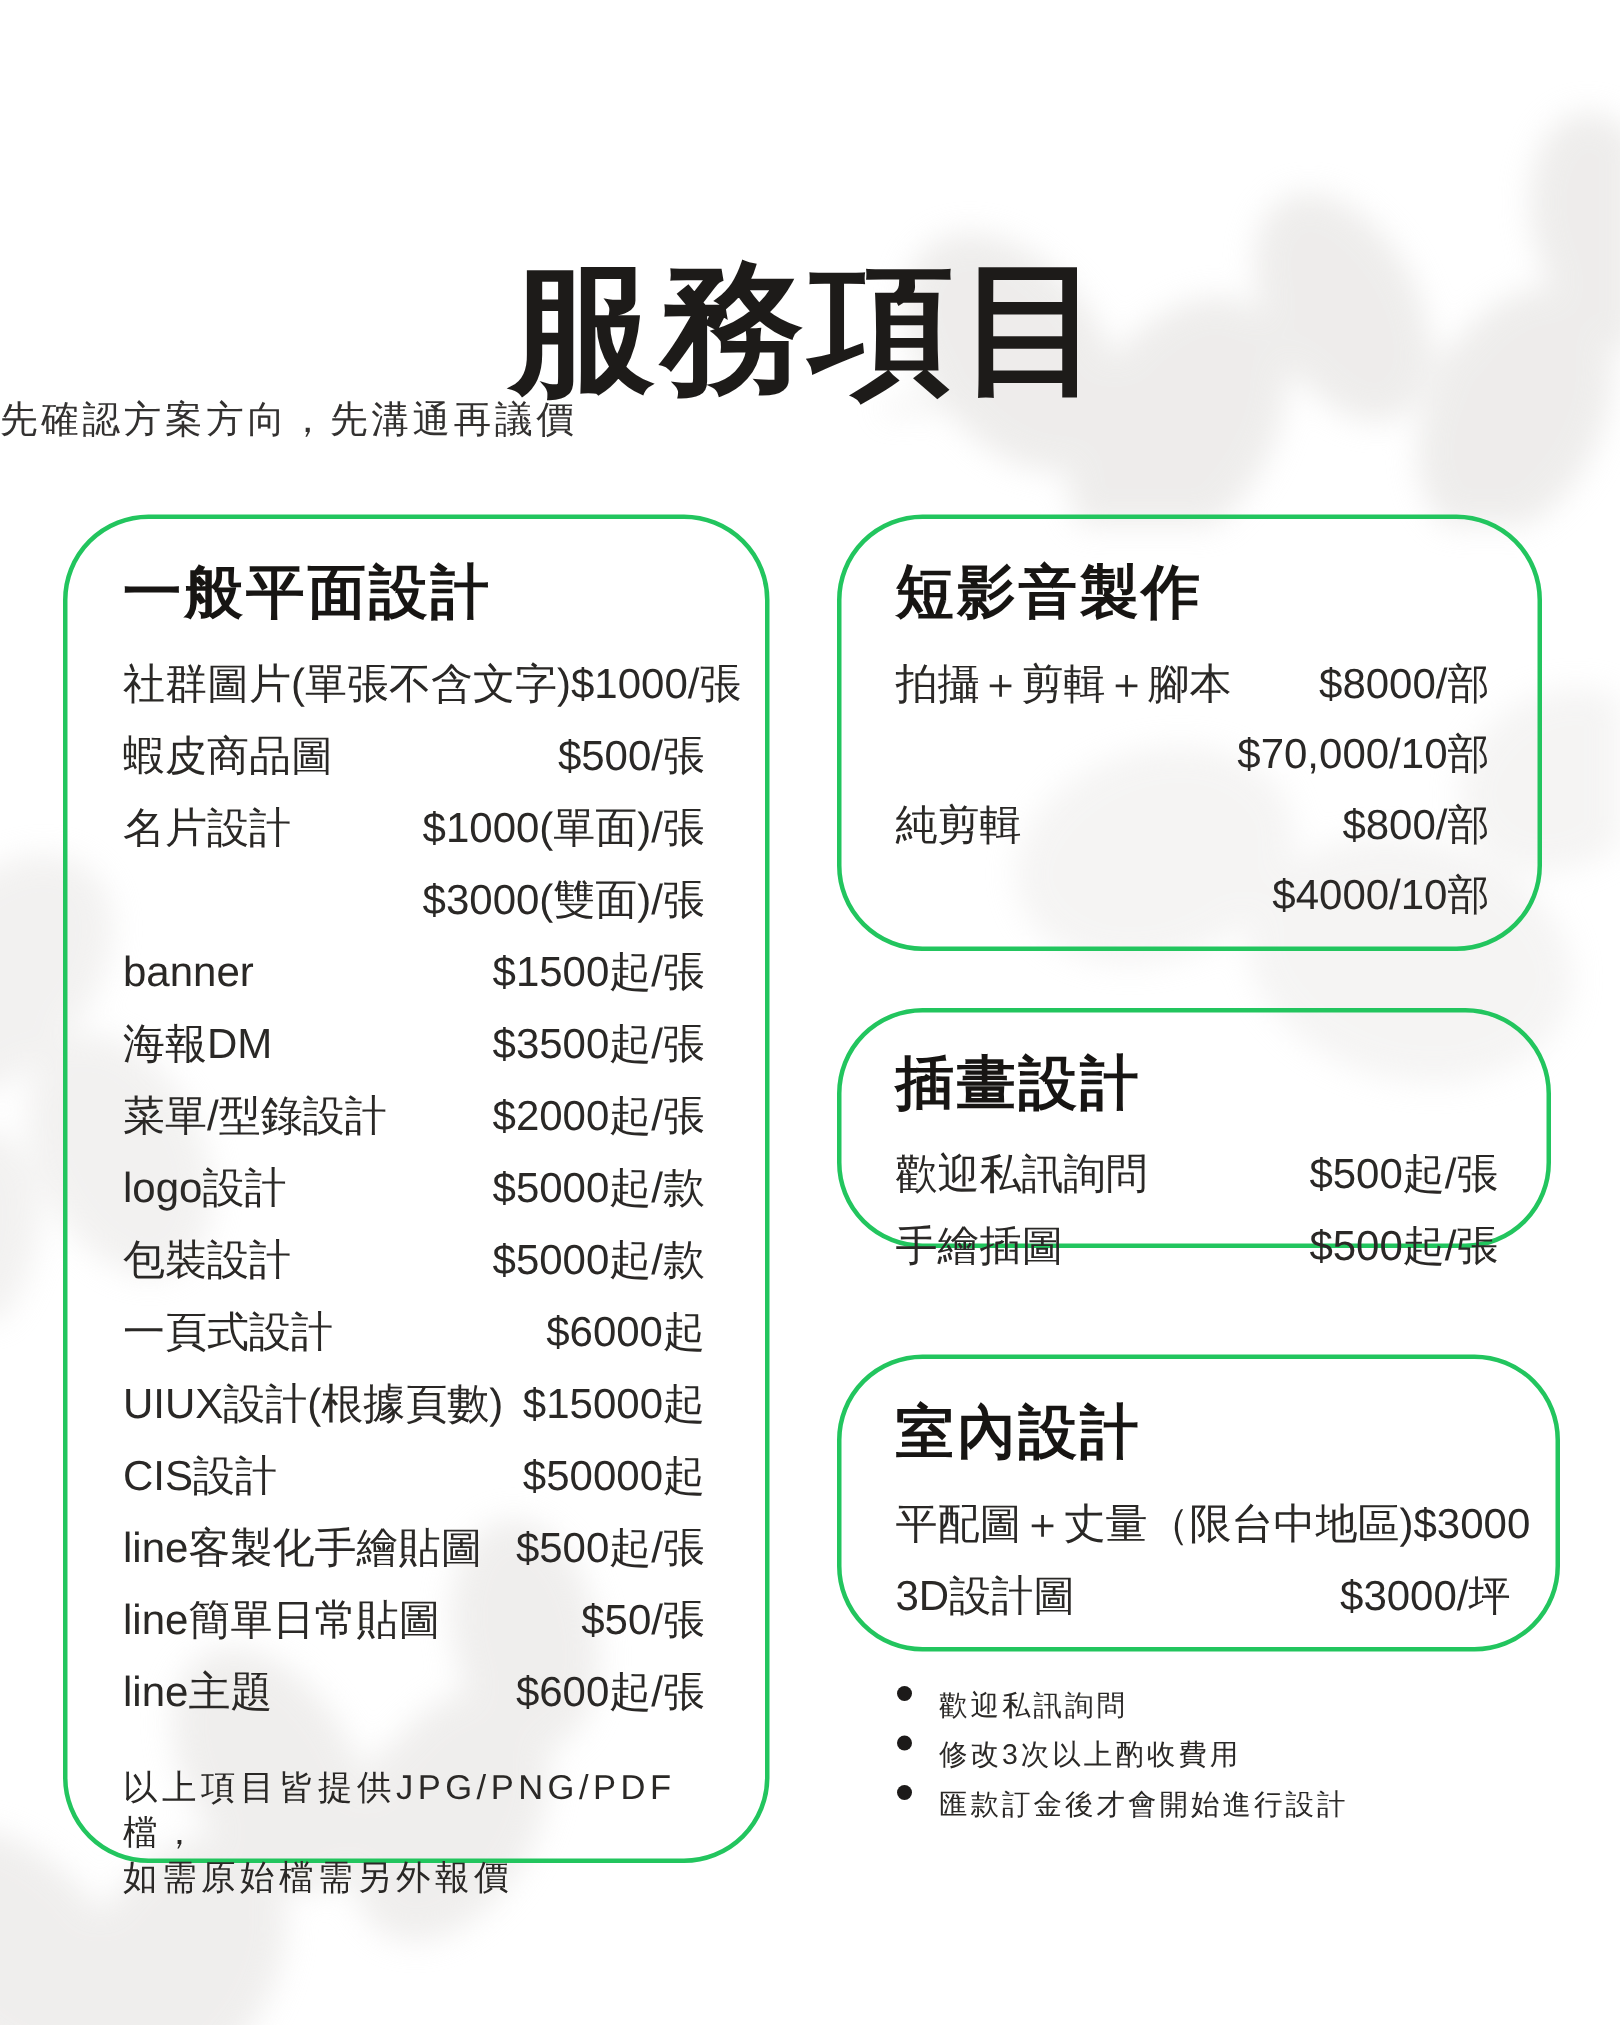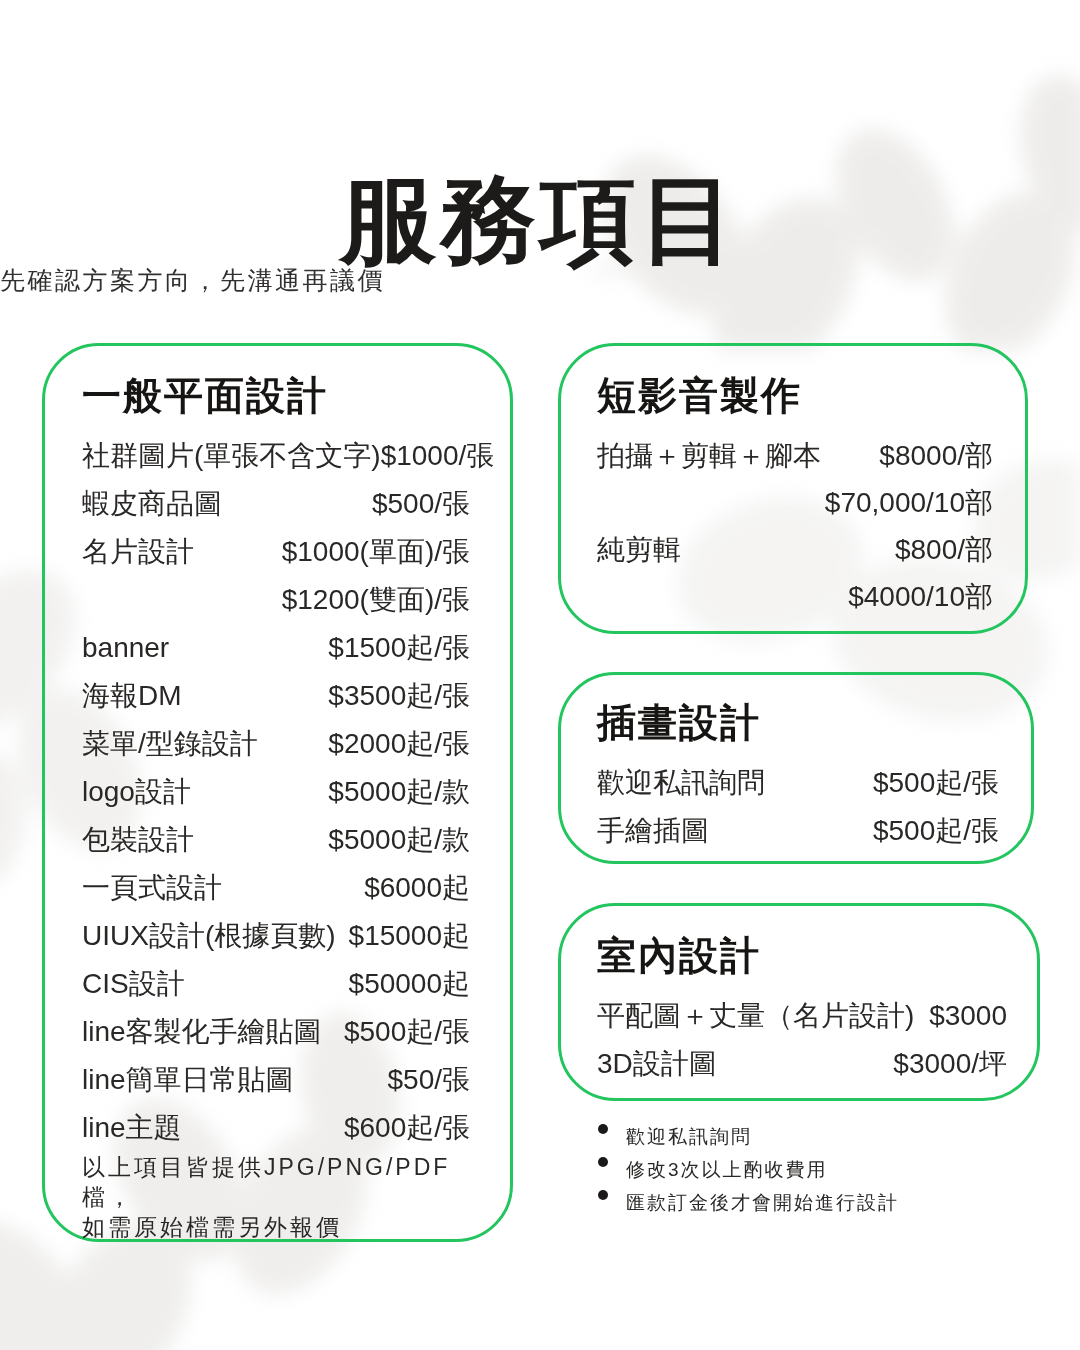--- a/index.html
+++ b/index.html
@@ -45,33 +45,33 @@
     z-index:2;
   }
   .card h2 {
     margin:0 0 10px 0;
     font-size:39px; line-height:52px;
     font-weight:800; letter-spacing:2px;
     color:#171513;
   }
   .card-general      { left:42px;  top:343px; width:471px; height:899px; padding:24px 40px 0 37px; }
   .card-video        { left:558px; top:343px; width:470px; height:291px; padding:24px 32px 0 36px; }
-  .card-illustration { left:558px; top:672px; width:476px; height:192px; padding:22px 32px 0 36px; }
+  .card-illustration { left:558px; top:672px; width:476px; height:160px; padding:22px 32px 0 36px; }
   .card-interior     { left:558px; top:903px; width:482px; height:198px; padding:24px 30px 0 36px; }
   .row {
     display:flex; justify-content:space-between; align-items:center;
     height:48px;
     font-size:28px;
     color:#2a2826;
     white-space:nowrap;
   }
   .card-video .row { height:47px; }
   .row .price { text-align:right; }
   .note {
-    margin-top:0;
+    margin-top:24px;
     font-size:23px; line-height:30px;
     letter-spacing:3px;
     color:#2a2826;
   }
   
   .bullets {
     position:absolute; left:598px; top:1124px;
     z-index:2;
   }
   .bullet {
@@ -135,21 +135,21 @@
     <div class="row">
       <span class="label">蝦皮商品圖</span>
       <span class="price">$500/張</span>
     </div>
     <div class="row">
       <span class="label">名片設計</span>
       <span class="price">$1000(單面)/張</span>
     </div>
     <div class="row">
       <span class="label"></span>
-      <span class="price">$1200(雙面)/張</span>
+      <span class="price">$3000(雙面)/張</span>
     </div>
     <div class="row">
       <span class="label">banner</span>
       <span class="price">$1500起/張</span>
     </div>
     <div class="row">
       <span class="label">海報DM</span>
       <span class="price">$3500起/張</span>
     </div>
     <div class="row">
@@ -222,21 +222,21 @@
     </div>
     <div class="row">
       <span class="label">手繪插圖</span>
       <span class="price">$500起/張</span>
     </div>
   </section>
 
   <section class="card card-interior">
     <h2>室內設計</h2>
     <div class="row">
-      <span class="label">平配圖＋丈量（名片設計)</span>
+      <span class="label">平配圖＋丈量（限台中地區)</span>
       <span class="price">$3000</span>
     </div>
     <div class="row">
       <span class="label">3D設計圖</span>
       <span class="price">$3000/坪</span>
     </div>
   </section>
 
   <div class="bullets">
     <div class="bullet">

